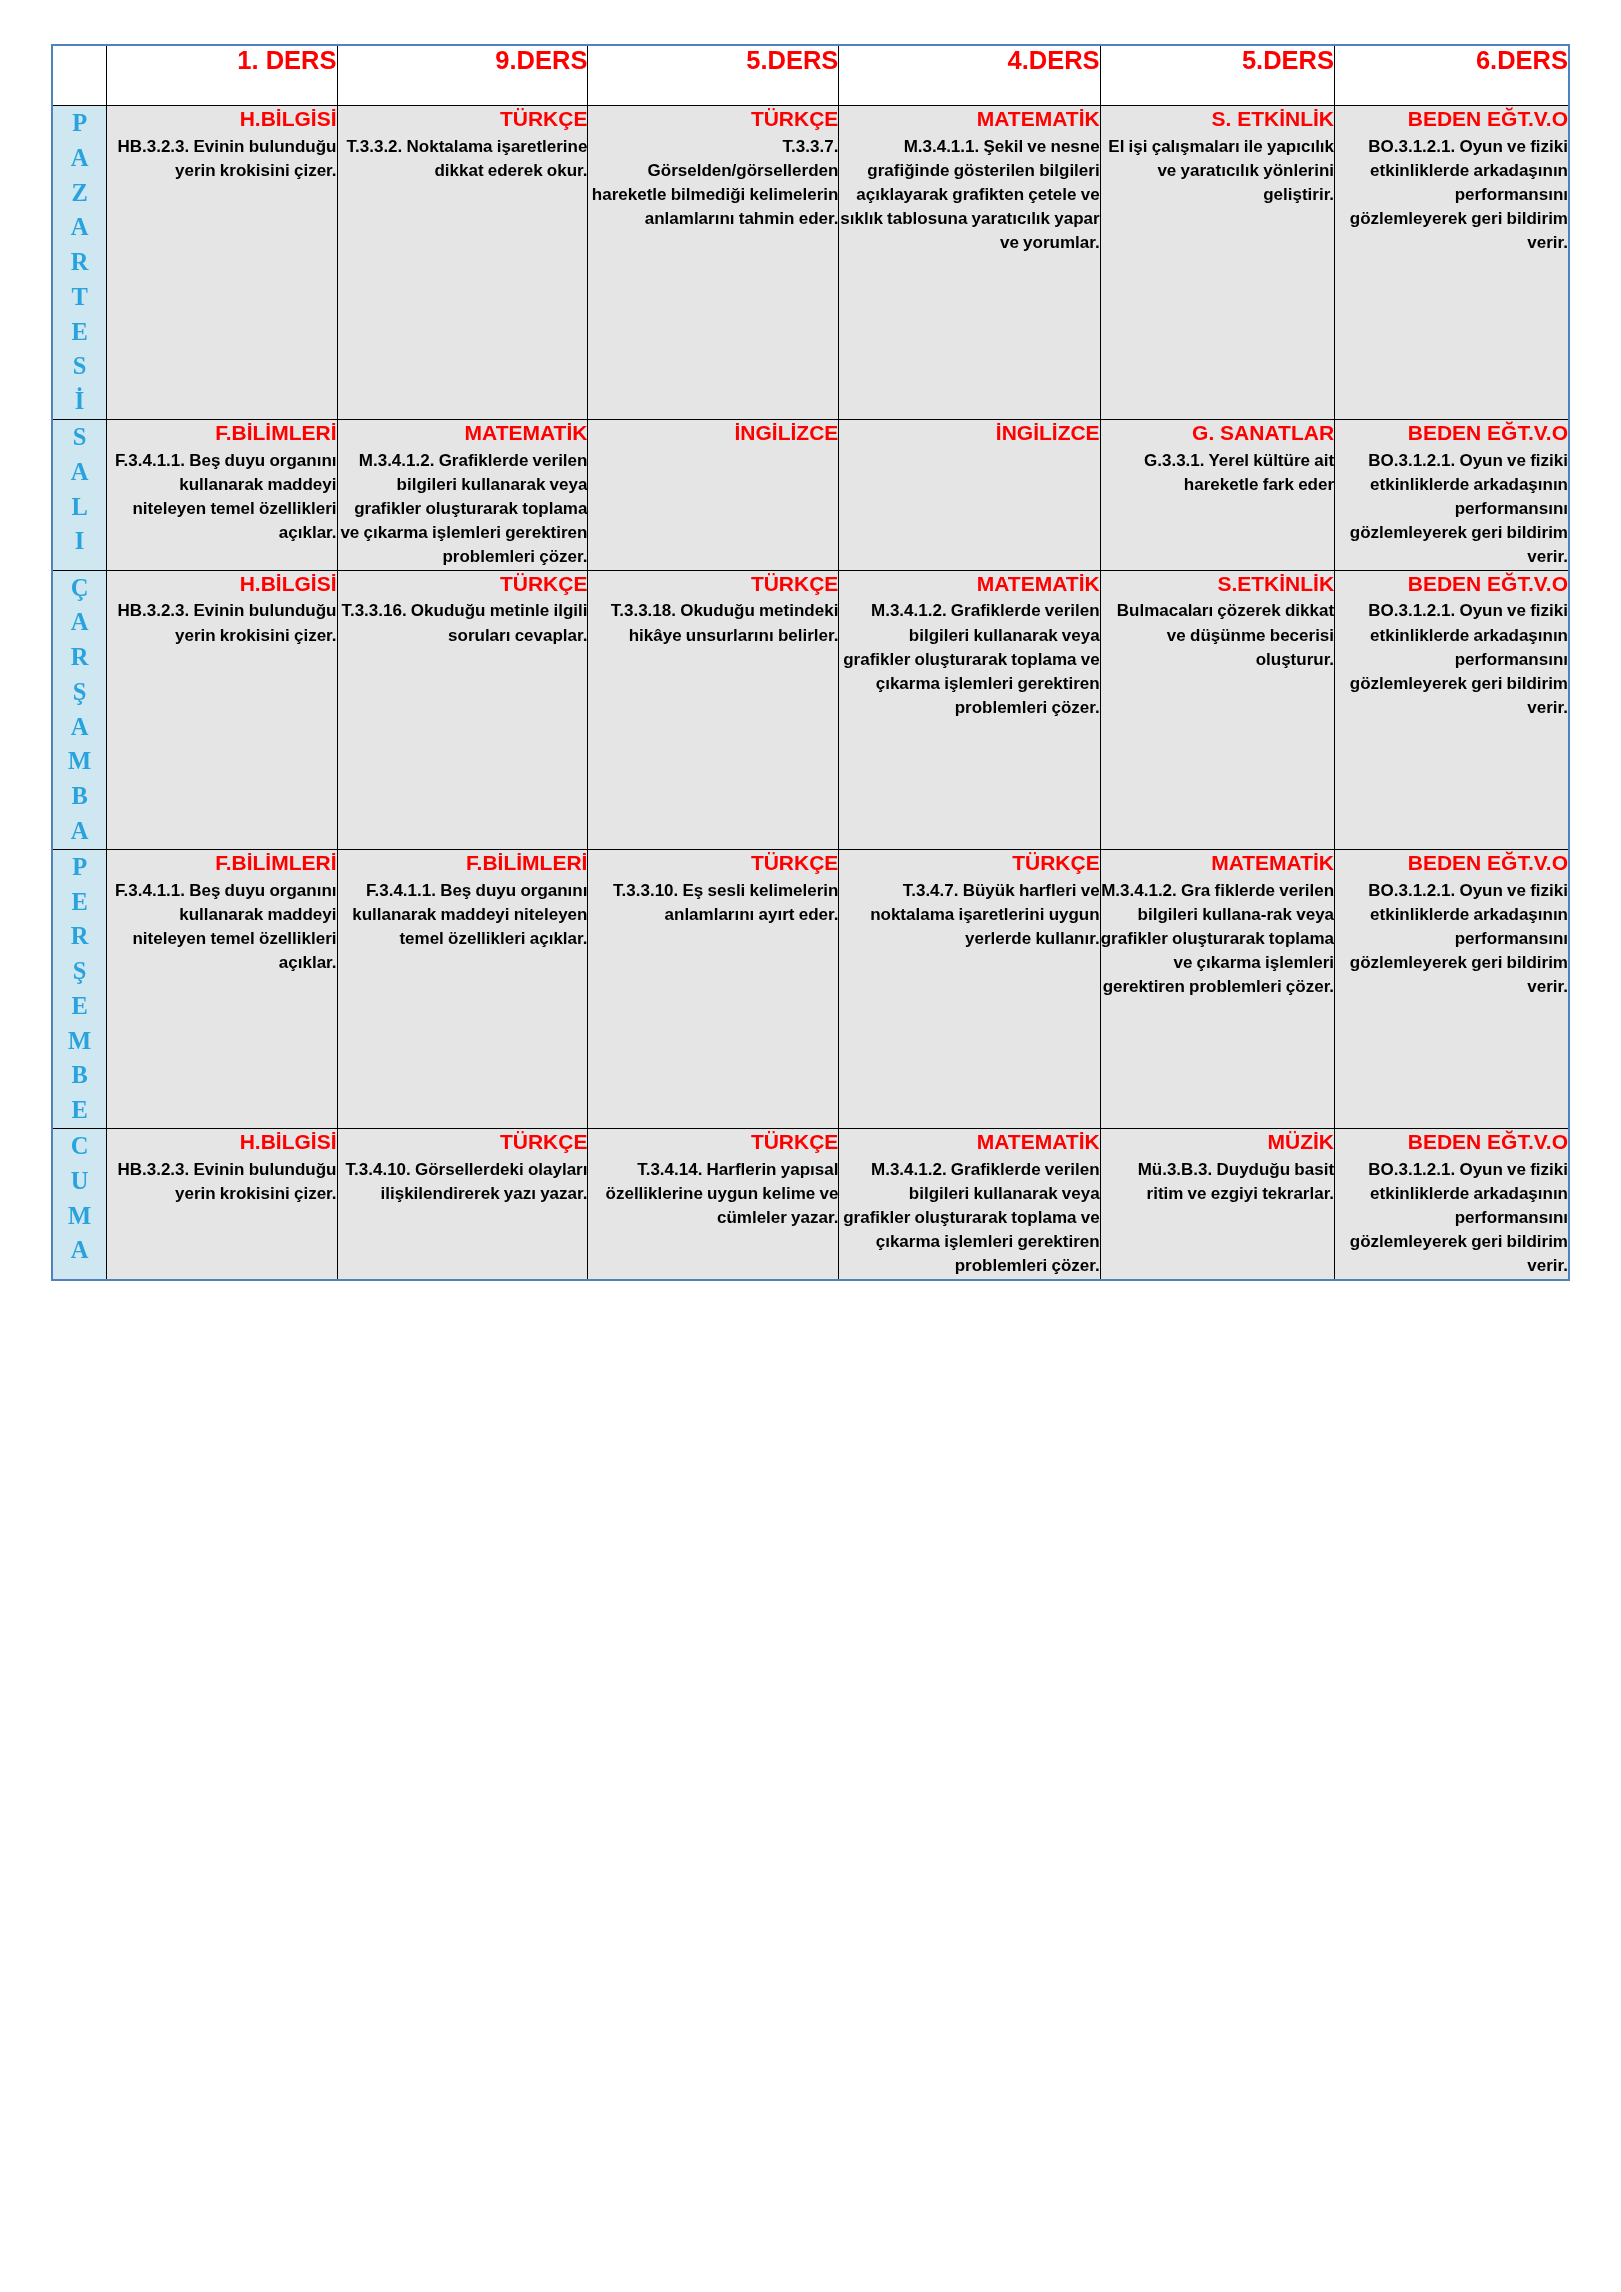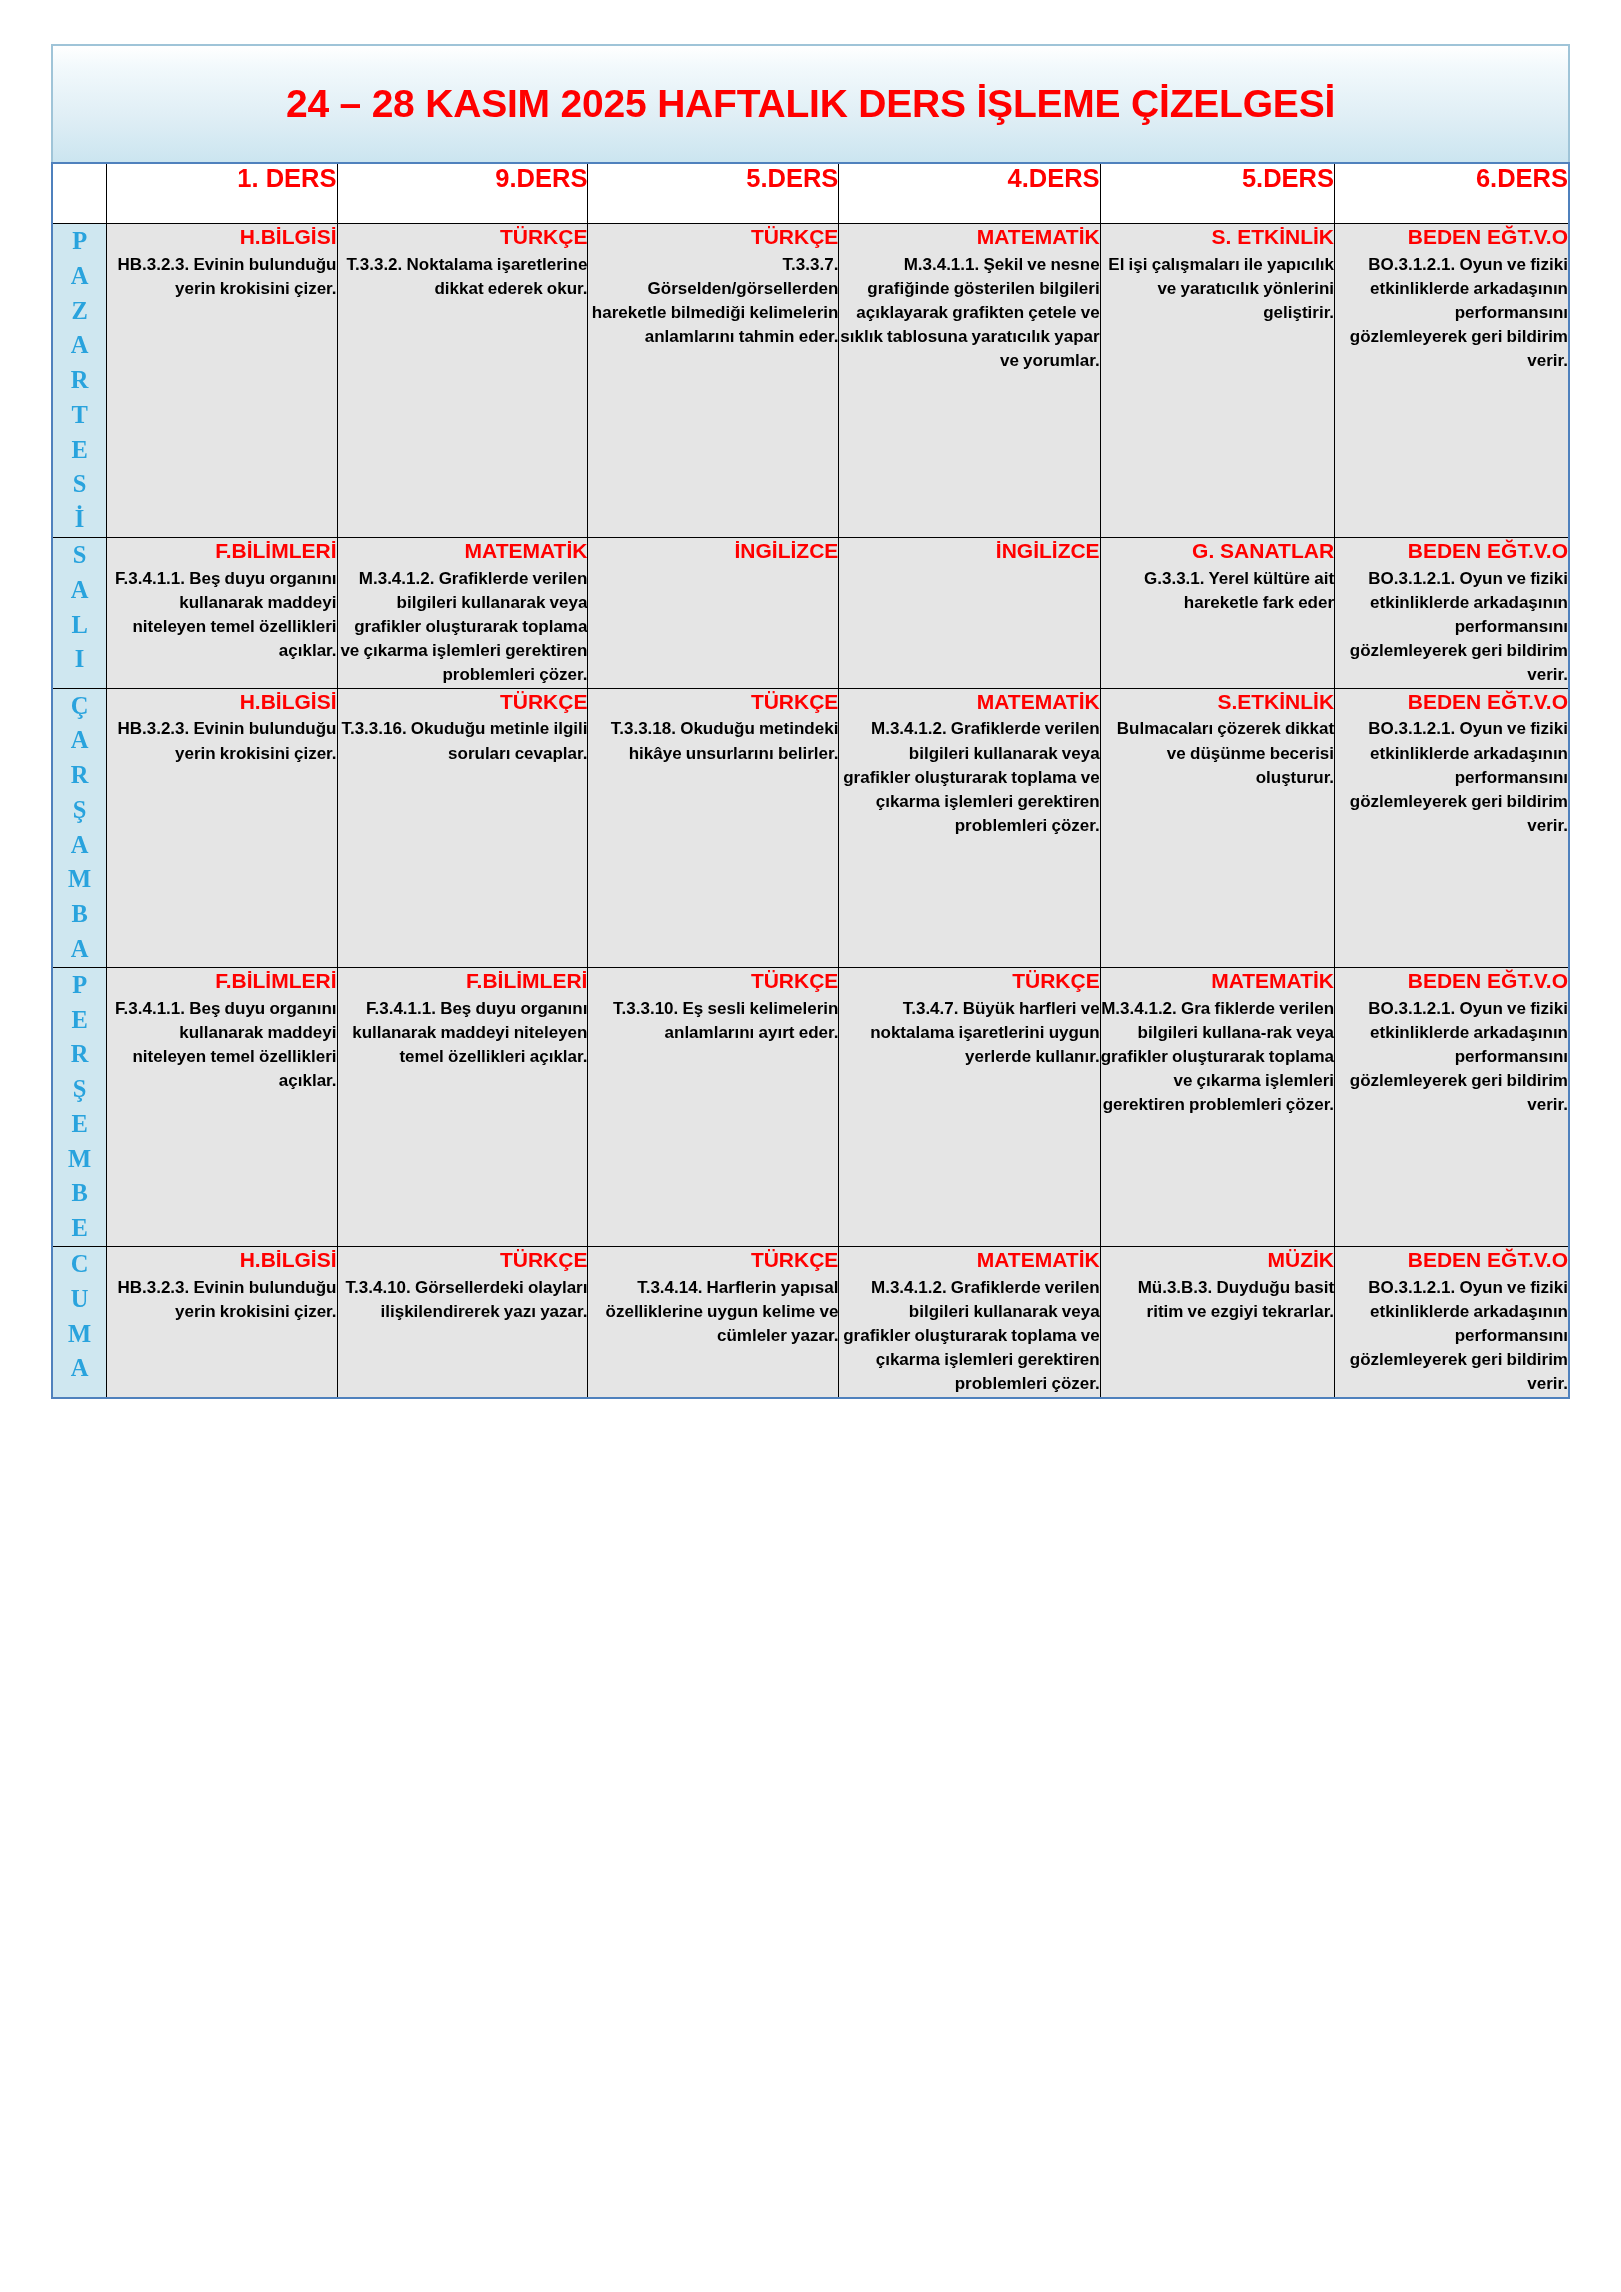--- a/index.html
+++ b/index.html
@@ -125,23 +125,20 @@
     margin: 0;
     word-spacing: -0.5px;
   }
   .objective:empty { display: none; }
 </style>
 </head>
 <body>
 
 <div class="page">
 
-  <div class="title-banner">
-    <div class="title-text">24 – 28 KASIM 2025 HAFTALIK DERS İŞLEME ÇİZELGESİ</div>
-  </div>
 
   <table class="schedule">
     <colgroup>
       <col class="c-day">
         <col class="c-l1">
         <col class="c-l2">
         <col class="c-l3">
         <col class="c-l4">
         <col class="c-l5">
         <col class="c-l6">

